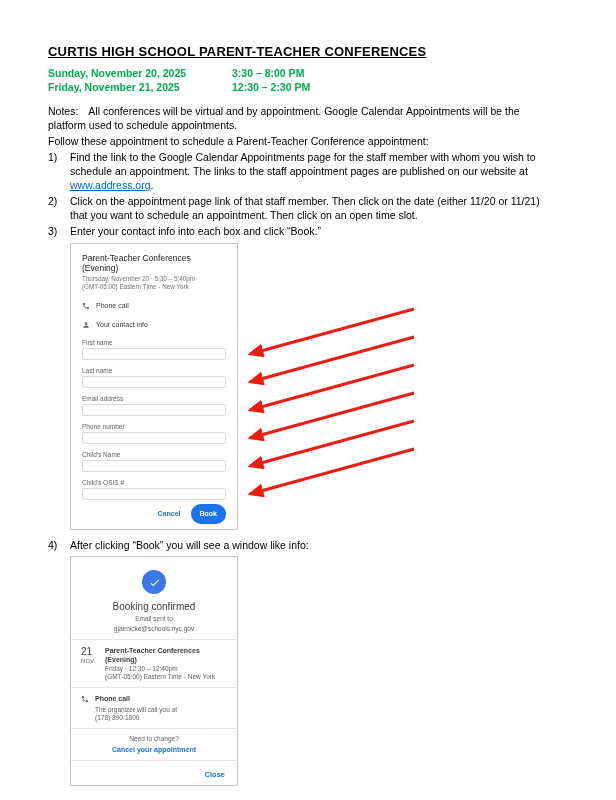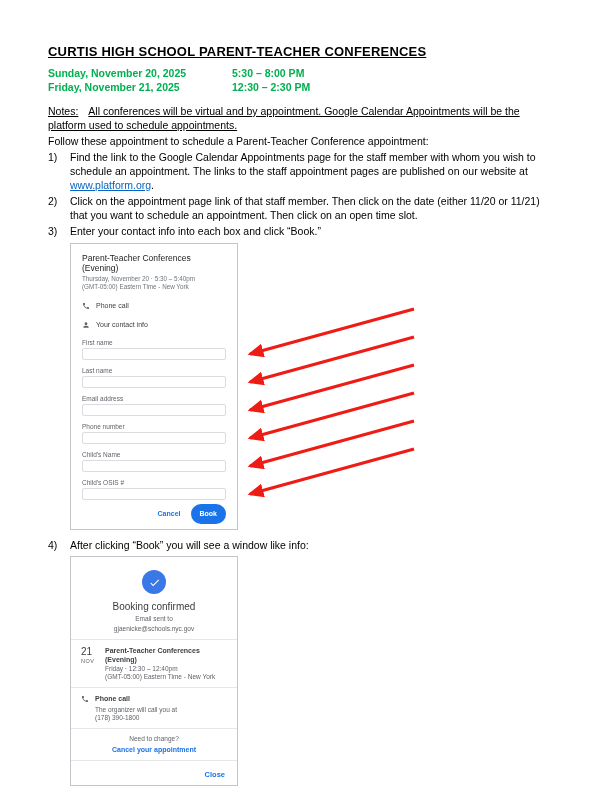--- a/index.html
+++ b/index.html
@@ -3,21 +3,21 @@
 <meta charset="utf-8">
 <style>
   html,body{margin:0;padding:0;background:#fff;}
   body{width:616px;height:800px;overflow:hidden;font-family:"Liberation Sans",sans-serif;color:#000;}
   .page{position:relative;width:616px;height:800px;background:#fff;box-sizing:border-box;padding:44px 40px 0 48px;}
 
   
   .doc-title{font-size:13px;font-weight:bold;text-decoration:underline;margin:0 0 7px 0;letter-spacing:.2px;}
   .sched-row{display:flex;font-size:10.5px;font-weight:bold;color:var(--brand_green,#00B050);line-height:14px;}
   .sched-day{width:184px;}
-  .notes{margin:10px 0 0 0;font-size:10.5px;line-height:14px;width:512px;text-decoration:underline;}
+  .notes{margin:10px 0 0 0;font-size:10.5px;line-height:14px;width:512px;}
   .notes-label{margin-right:10px;}
   .section-heading{font-size:10.5px;font-weight:bold;text-decoration:underline;margin:13px 0 0 0;}
   .intro{font-size:10.5px;line-height:14px;margin:2px 0 0 0;}
   .steps{margin-top:2px;}
   .step{display:flex;margin-bottom:2px;}
   .step-num{flex:none;width:22px;font-size:10.5px;line-height:14px;}
   .step-body{width:486px;font-size:10.5px;line-height:14px;}
   .weblink{color:var(--hyperlink_blue,#0563C1);text-decoration:underline;cursor:pointer;}
 
   
@@ -60,37 +60,37 @@
 </head>
 <body>
 
 <div class="page">
 
   <h1 class="doc-title">CURTIS HIGH SCHOOL PARENT-TEACHER CONFERENCES</h1>
 
   <div>
     <div class="sched-row">
       <span class="sched-day">Sunday, November 20, 2025</span>
-      <span class="sched-time">5:30 – 8:00 PM</span>
+      <span class="sched-time">3:30 – 8:00 PM</span>
     </div>
     <div class="sched-row">
       <span class="sched-day">Friday, November 21, 2025</span>
       <span class="sched-time">12:30 – 2:30 PM</span>
     </div>
   </div>
 
   <p class="notes"><span class="notes-label">Notes:</span><span>All conferences will be virtual and by appointment. Google Calendar Appointments will be the platform used to schedule appointments.</span></p>
 
   <p class="intro">Follow these appointment to schedule a Parent-Teacher Conference appointment:</p>
 
   <div class="steps">
 
     <div class="step">
       <span class="step-num">1)</span>
-      <div class="step-body"><span>Find the link to the Google Calendar Appointments page for the staff member with whom you wish to schedule an appointment.  The links to the staff appointment pages are published on our website at </span><a class="weblink" href="#">www.platform.org</a><span>.</span></div>
+      <div class="step-body"><span>Find the link to the Google Calendar Appointments page for the staff member with whom you wish to schedule an appointment.  The links to the staff appointment pages are published on our website at </span><a class="weblink" href="#">www.address.org</a><span>.</span></div>
     </div>
 
     <div class="step">
       <span class="step-num">2)</span>
       <div class="step-body">Click on the appointment page link of that staff member. Then click on the date (either 11/20 or 11/21) that you want to schedule an appointment. Then click on an open time slot.</div>
     </div>
 
     <div class="step">
       <span class="step-num">3)</span>
       <div class="step-body">

